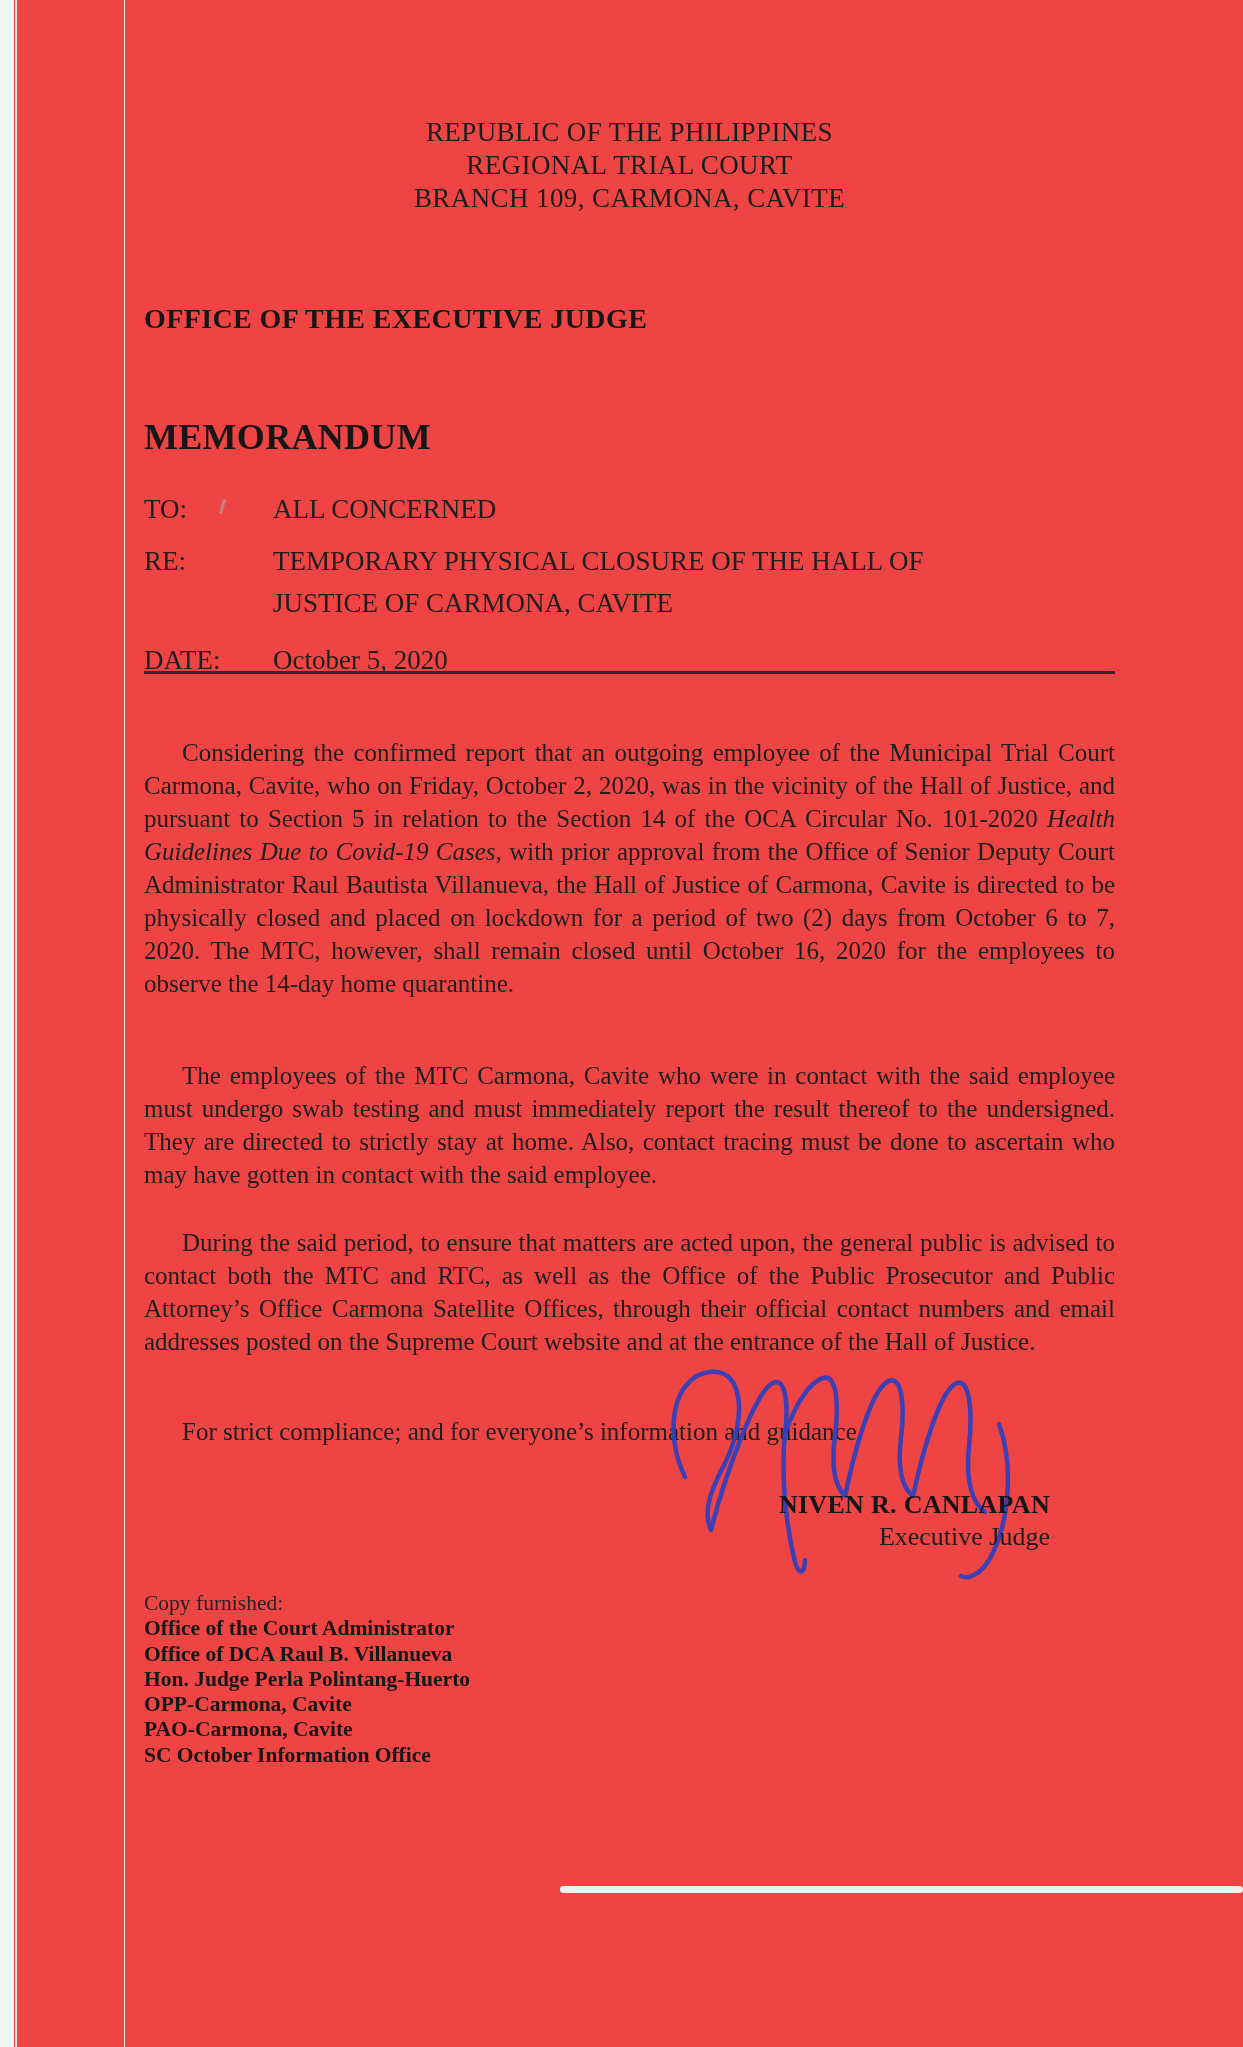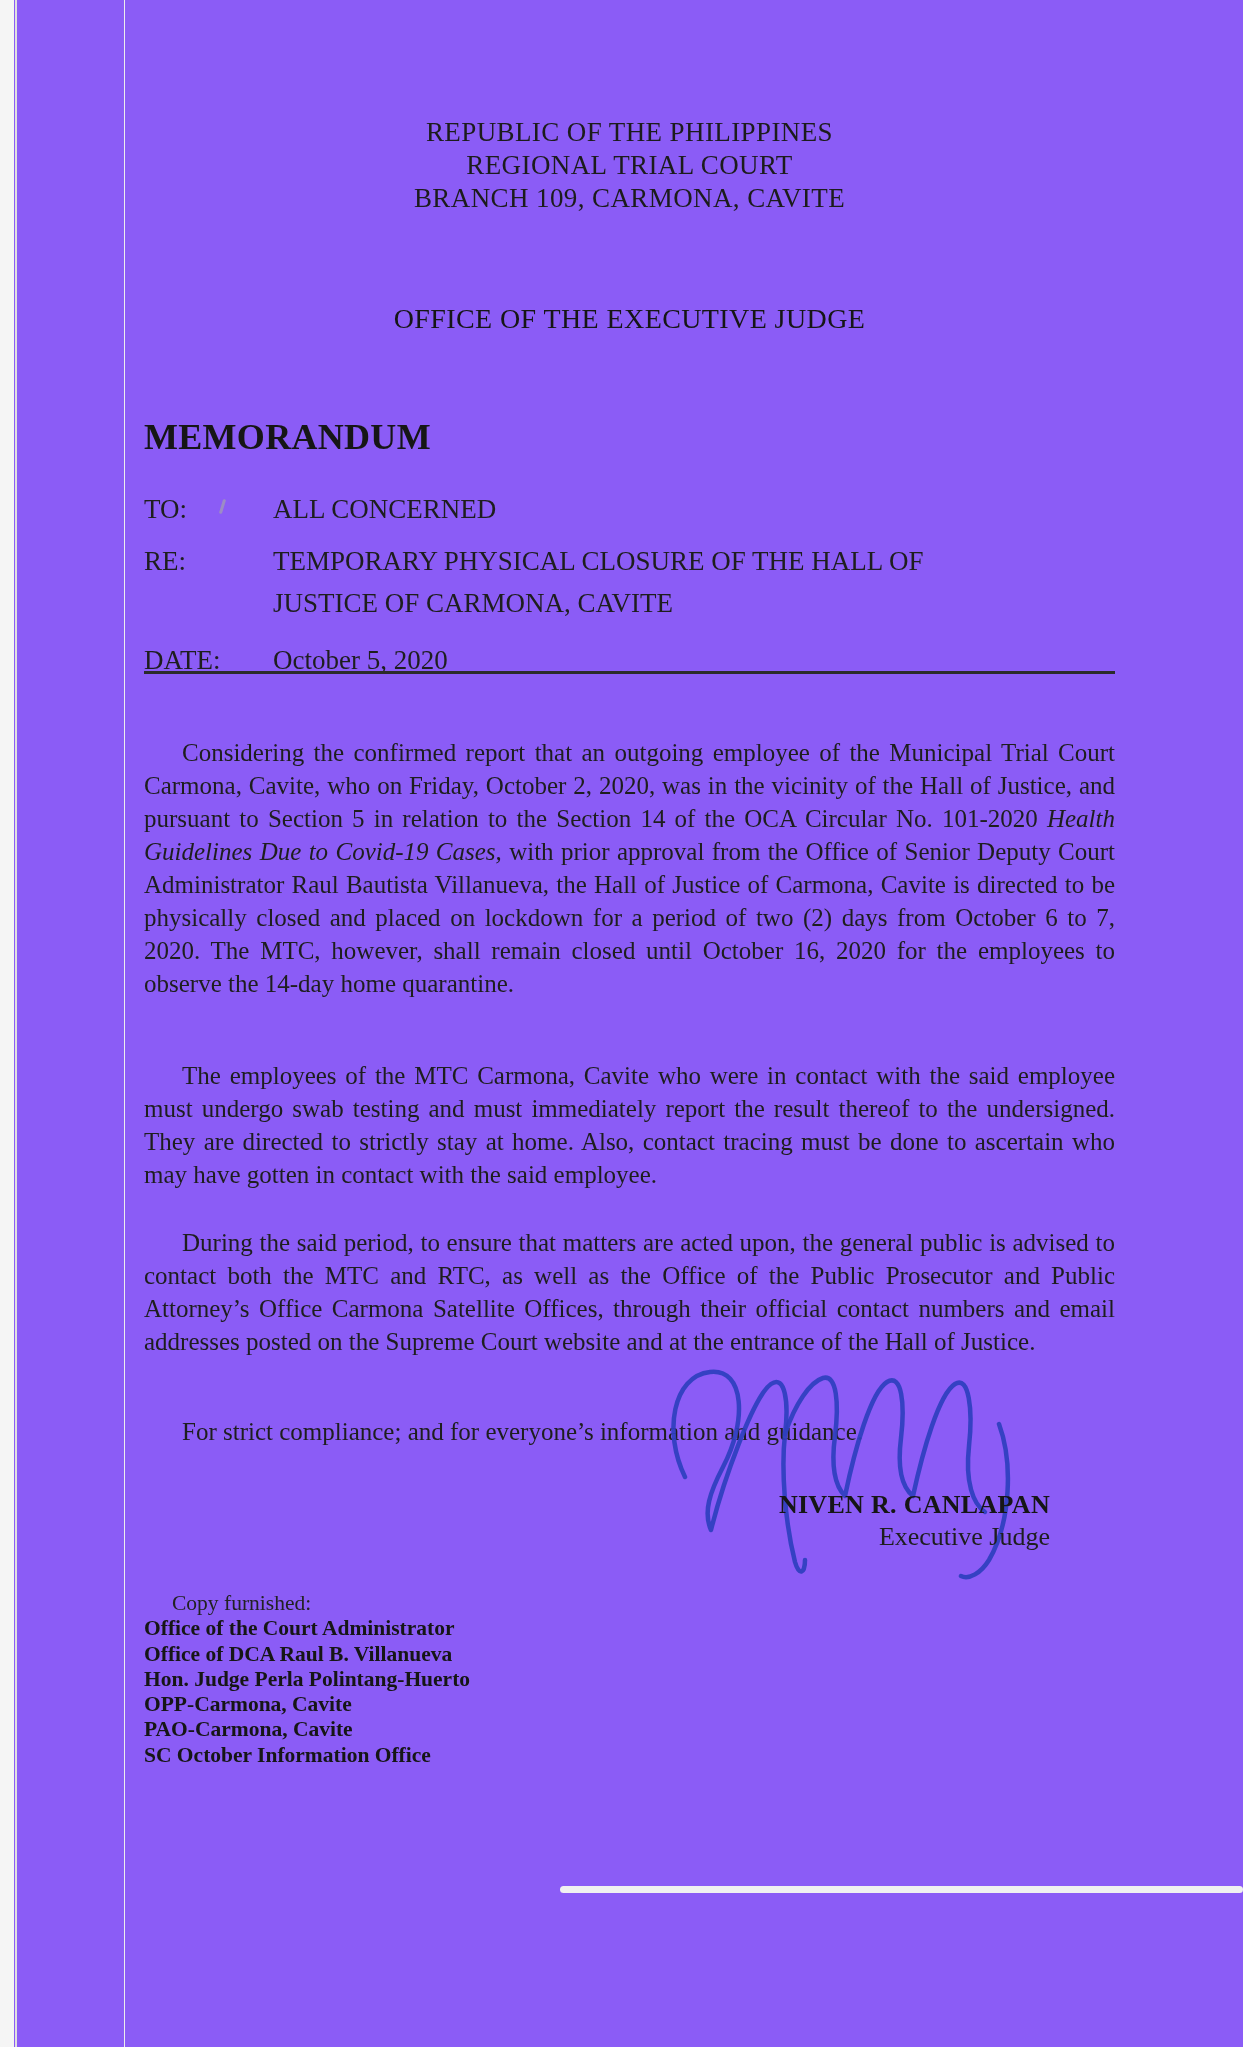--- a/index.html
+++ b/index.html
@@ -4,37 +4,37 @@
 <style>
   html,body{margin:0;padding:0;}
   body{
     width:1243px;height:2047px;
     background:#fdfdfd;
     font-family:"Liberation Serif", serif;
     color:#1f1f1f;
     position:relative;
     overflow:hidden;
   }
-  .page{position:absolute;inset:0;background:#8b5cf6;}
+  .page{position:absolute;inset:0;background:#ef4444;}
 
   
   .edge-strip{position:absolute;left:0;top:0;width:14px;height:100%;background:#f5f5f5;}
   .edge-line-a{position:absolute;left:15px;top:0;width:2px;height:100%;background:#e0e0e0;}
   .edge-line-b{position:absolute;left:124px;top:0;width:1px;height:100%;background:#ededed;}
   .smudge{position:absolute;left:560px;top:1886px;width:683px;height:7px;background:#f1f1f1;border-radius:4px;}
   .stray-mark{position:absolute;left:221px;top:499px;width:3px;height:15px;background:#a6a6ab;opacity:.65;transform:rotate(17deg);border-radius:2px;}
 
   
   .court-header{
     position:absolute;left:144px;top:116px;width:971px;
     text-align:center;font-size:27px;line-height:33px;color:#1c1c1c;letter-spacing:.4px;
   }
   .office-title{
     position:absolute;left:144px;top:303px;width:971px;
-    text-align:center;font-size:28px;font-weight:normal;color:#161616;letter-spacing:.4px;
+    font-size:28px;font-weight:bold;color:#161616;letter-spacing:.4px;
   }
   .memo-label{
     position:absolute;left:144px;top:416px;
     font-size:36px;font-weight:bold;color:#161616;letter-spacing:.3px;
   }
 
   
   .field-row{position:absolute;left:144px;width:971px;font-size:27px;color:#1e1e1e;}
   .row-to{top:494px;}
   .row-re{top:540px;line-height:42px;}
@@ -57,21 +57,21 @@
 
   
   .sig-block{position:absolute;left:660px;top:1489px;width:390px;text-align:right;}
   .sig-name{font-size:26px;font-weight:bold;color:#161616;line-height:31px;letter-spacing:.3px;}
   .sig-title{font-size:26px;color:#1e1e1e;line-height:33px;}
   .sig-svg{position:absolute;left:655px;top:1362px;width:360px;height:230px;overflow:visible;}
   .sig-svg path{fill:none;stroke-width:4.5;stroke-linecap:round;stroke-linejoin:round;opacity:.92;}
 
   
   .copy-block{position:absolute;left:144px;top:1591px;font-size:21.5px;line-height:25.3px;color:#161616;}
-  .copy-label{font-weight:normal;color:#222;margin-left:28px;}
+  .copy-label{font-weight:normal;color:#222;}
   .copy-item{font-weight:bold;}
 </style>
 </head>
 <body>
 
 <div class="page">
 
   <div class="edge-strip"></div>
   <div class="edge-line-a"></div>
   <div class="edge-line-b"></div>

